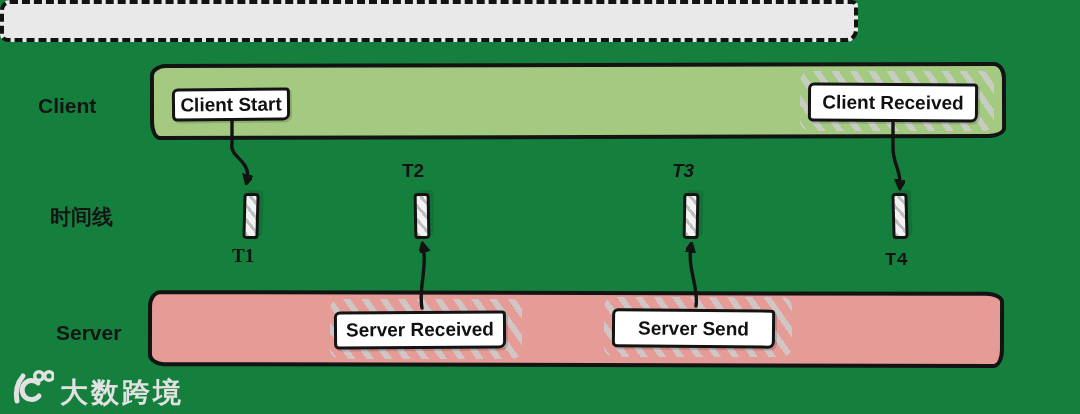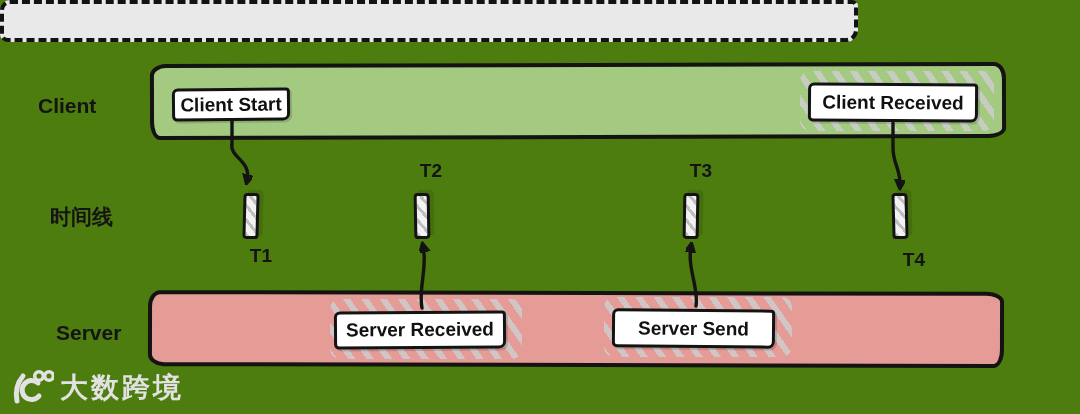--- a/index.html
+++ b/index.html
@@ -1,19 +1,19 @@
 <!DOCTYPE html>
 <html><head>
 <meta charset="utf-8">
 <style>
   html,body{margin:0;padding:0;background:#ffffff;}
   #canvas{
     position:relative;
     width:1080px;height:414px;
-    background:#4d7c0f;
+    background:#15803d;
     overflow:hidden;
     font-family:"Liberation Sans","DejaVu Sans",sans-serif;
     color:#111;
   }
   .lane-label{
     position:absolute;
     font-size:21px;font-weight:700;color:#141414;
     white-space:nowrap;
   }
   
@@ -81,36 +81,36 @@
     box-shadow:4px -3px 0 rgba(0,0,0,0.10);
     z-index:3;
   }
   #tick-t1{left:243px;transform:rotate(1.5deg);}
   #tick-t2{left:414px;transform:rotate(-1deg);}
   #tick-t3{left:683px;transform:rotate(1deg);}
   #tick-t4{left:892px;transform:rotate(-1.5deg);}
   .tick-label{
     position:absolute;
     font-size:19px;font-weight:700;color:#141414;
-    width:40px;text-align:right;z-index:4;
+    width:40px;text-align:left;z-index:4;
   }
-  #tick-label-t1{left:232px;top:245px;}
+  #tick-label-t1{left:232px;top:245px;font-family:Liberation Serif, serif;}
   #tick-label-t2{left:402px;top:160px;}
-  #tick-label-t3{left:672px;top:160px;}
-  #tick-label-t4{left:885px;top:249px;}
+  #tick-label-t3{left:672px;top:160px;font-style:italic;}
+  #tick-label-t4{left:885px;top:249px;font-family:Liberation Mono, monospace;}
   
   #arrows{
     position:absolute;left:0;top:0;width:1080px;height:414px;
     pointer-events:none;z-index:5;
   }
   #arrows path{stroke:#131313;stroke-width:3.4;fill:none;stroke-linecap:round;}
   
   #watermark{
     position:absolute;left:8px;top:369px;
-    display:flex;align-items:center;gap:6px;
+    display:flex;align-items:flex-end;gap:6px;
     color:#e2e2e2;z-index:6;
   }
   #watermark-text{
     font-size:28px;font-weight:700;letter-spacing:3px;
     color:#e2e2e2;line-height:1;
   }
 </style>
 </head>
 <body>
 

